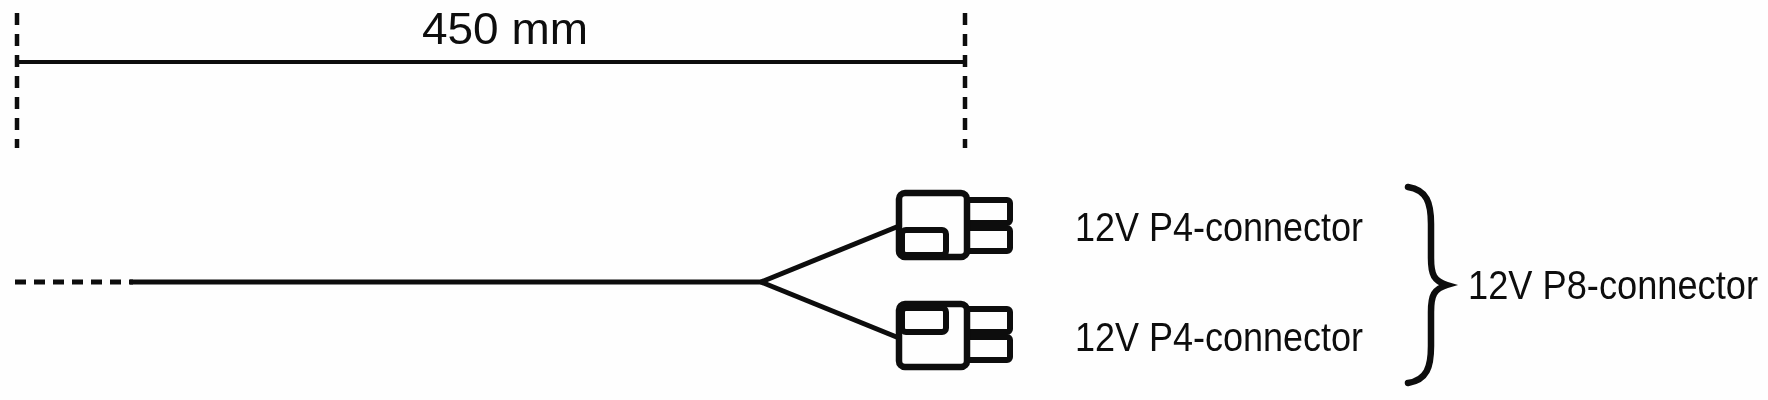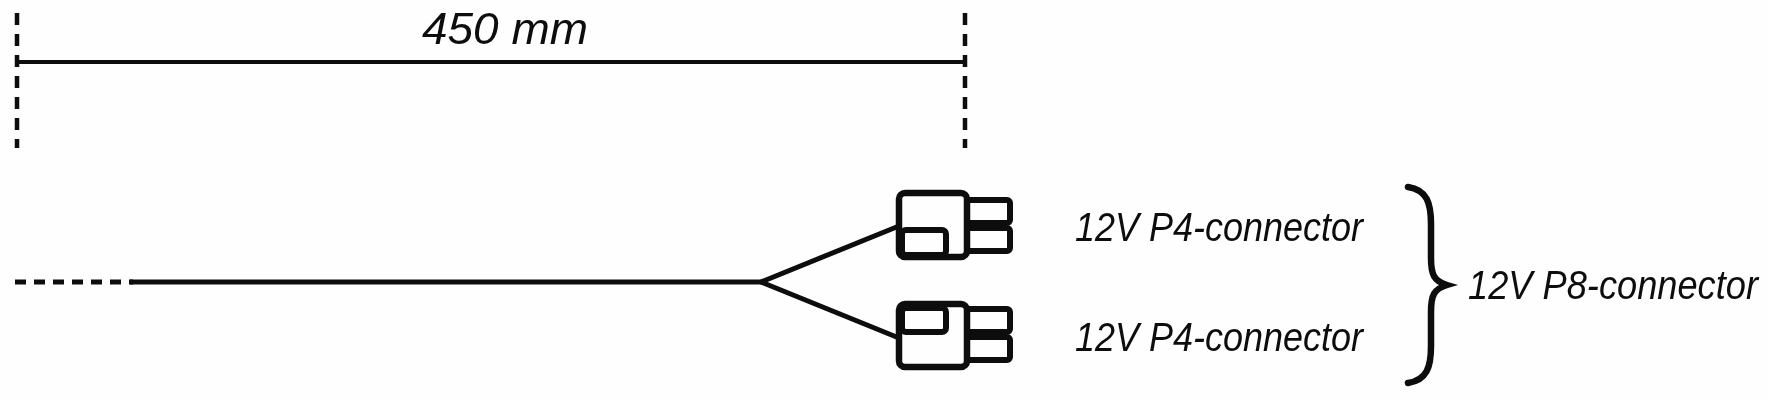--- a/index.html
+++ b/index.html
@@ -11,21 +11,20 @@
     padding: 0;
     background: var(--bg);
   }
   .stage {
     position: relative;
     width: 1768px;
     height: 400px;
     background: var(--bg);
     overflow: hidden;
     font-family: "Liberation Sans", sans-serif;
-    font-style: italic;
   }
   svg .stroke {
     stroke: var(--ink);
     fill: none;
   }
   svg .fill-white {
     fill: var(--bg);
   }
   svg text {
     fill: var(--ink);

